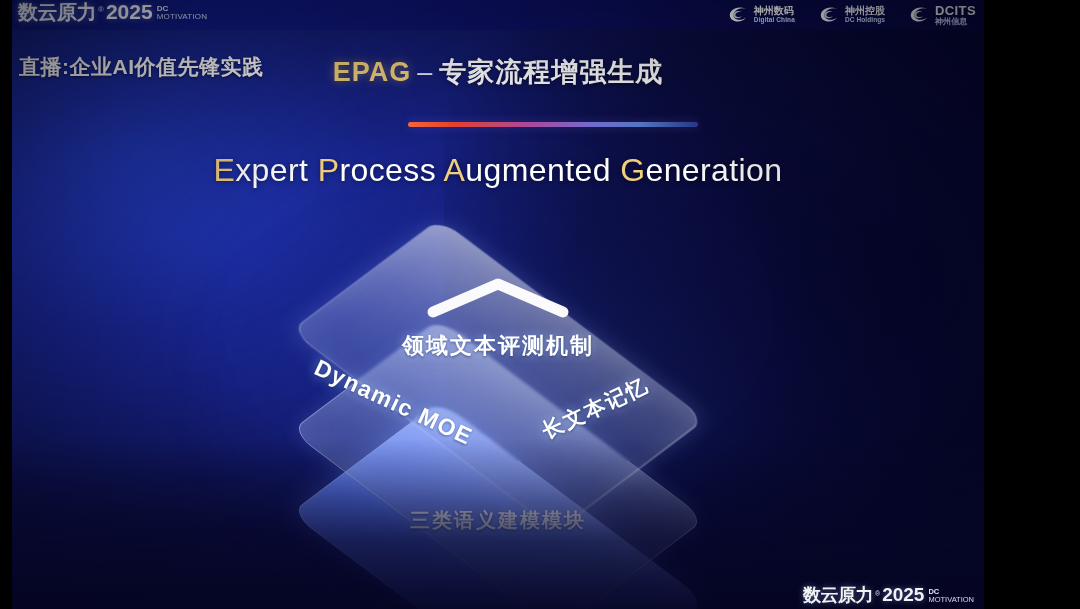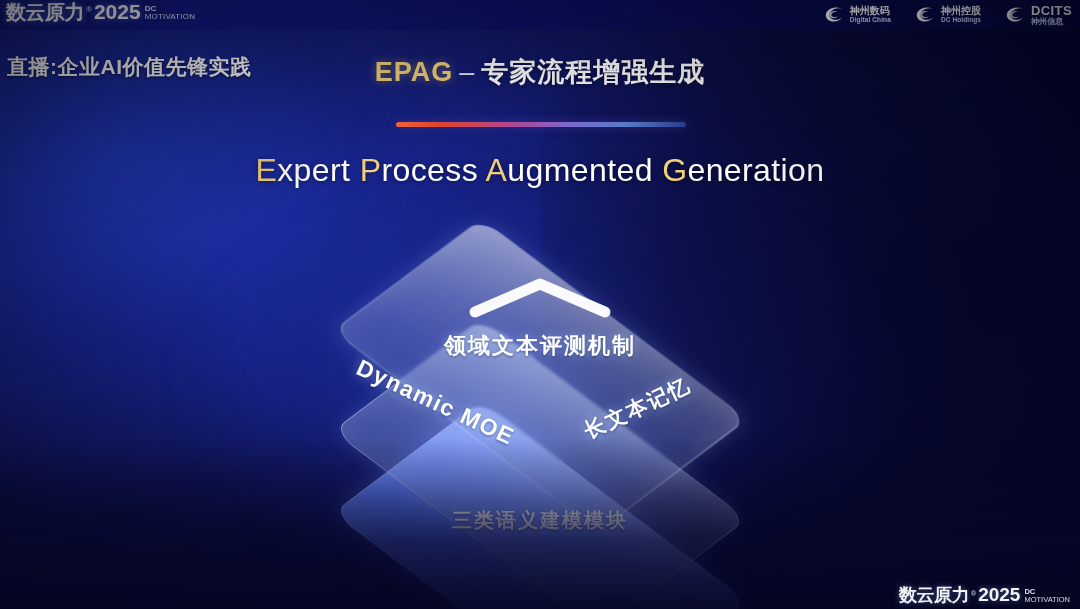--- a/index.html
+++ b/index.html
@@ -3,23 +3,24 @@
 <meta charset="utf-8">
 <style>
   html,body{margin:0;padding:0;background:#000;}
   *{box-sizing:border-box;}
   body{
     font-family:"Liberation Sans","DejaVu Sans",sans-serif;
     -webkit-font-smoothing:antialiased;
   }
   #stage{
     position:relative;
-    width:1080px;height:609px;
+    width:972px;height:609px;
     overflow:hidden;
     background:#404040;
+    margin-left:12px;
   }
   
   .bg-base{
     position:absolute;inset:0;
     background:
       radial-gradient(125% 95% at 16% 38%, #1c2a9c 0%, #16207f 22%, #101558 48%, #0a0b40 72%, #06062c 100%);
   }
   .bg-glow-left{
     position:absolute;left:-180px;top:-60px;width:760px;height:540px;
     background:radial-gradient(ellipse at 38% 40%, rgba(40,70,210,.55) 0%, rgba(28,45,160,.30) 38%, rgba(10,12,60,0) 72%);

